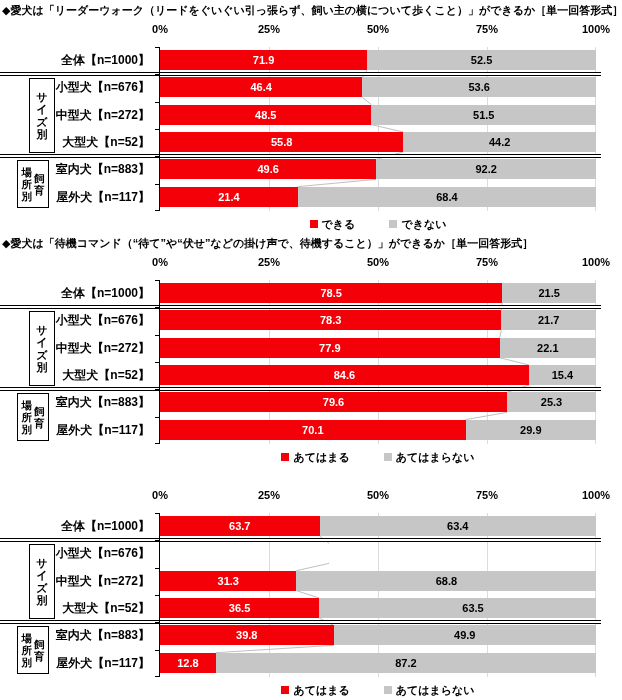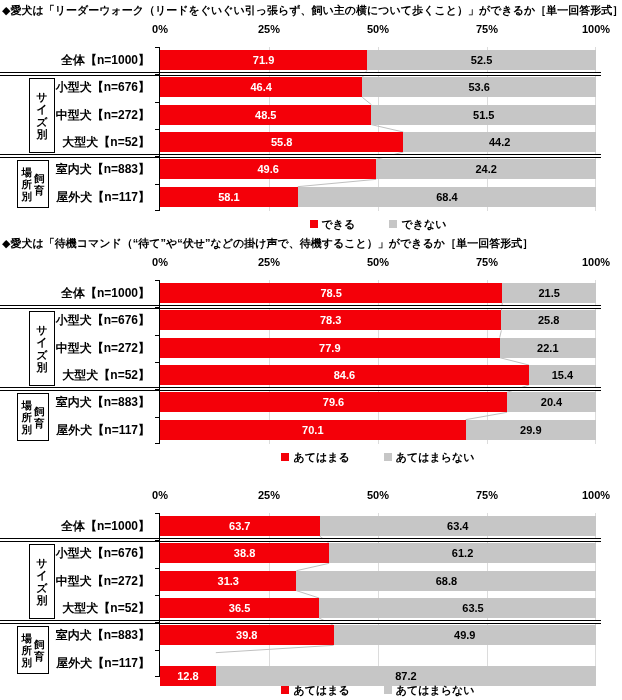--- a/index.html
+++ b/index.html
@@ -107,26 +107,26 @@
         <div class="row" style="top: 82px; padding-left: 28px;">
           <div class="seg" style="left: 0px; width: 243.288px; background: rgb(244, 0, 9);"></div>
           <div class="seg" style="left: 243.288px; width: 192.712px; background: rgb(198, 198, 198);"></div>
           <span class="val" style="left: 121.644px; color: rgb(255, 255, 255);">55.8</span>
           <span class="val" style="left: 339.644px; color: rgb(0, 0, 0);">44.2</span>
         </div>
         <div class="row" style="top: 109.333px; padding-left: 48px;">
           <div class="seg" style="left: 0px; width: 216.256px; background: rgb(244, 0, 9);"></div>
           <div class="seg" style="left: 216.256px; width: 219.744px; background: rgb(198, 198, 198);"></div>
           <span class="val" style="left: 108.128px; color: rgb(255, 255, 255);">49.6</span>
-          <span class="val" style="left: 326.128px; color: rgb(0, 0, 0);">24.2</span>
+          <span class="val" style="left: 326.128px; color: rgb(0, 0, 0);">92.2</span>
         </div>
         <div class="row" style="top: 136.667px;">
           <div class="seg" style="left: 0px; width: 137.776px; background: rgb(244, 0, 9);"></div>
           <div class="seg" style="left: 137.776px; width: 298.224px; background: rgb(198, 198, 198);"></div>
-          <span class="val" style="left: 68.888px; color: rgb(255, 255, 255);">58.1</span>
+          <span class="val" style="left: 68.888px; color: rgb(255, 255, 255);">21.4</span>
           <span class="val" style="left: 286.888px; color: rgb(0, 0, 0);">68.4</span>
         </div>
         <div class="axisline"></div>
         <div class="axistick" style="top: 0px;"></div>
         <div class="axistick" style="top: 27px;"></div>
         <div class="axistick" style="top: 55px;"></div>
         <div class="axistick" style="top: 82px;"></div>
         <div class="axistick" style="top: 109px;"></div>
         <div class="axistick" style="top: 137px;"></div>
         <div class="axistick" style="top: 163px;"></div>
@@ -196,39 +196,39 @@
         <div class="row" style="top: 0px;">
           <div class="seg" style="left: 0px; width: 342.26px; background: rgb(244, 0, 9);"></div>
           <div class="seg" style="left: 342.26px; width: 93.74px; background: rgb(198, 198, 198);"></div>
           <span class="val" style="left: 171.13px; color: rgb(255, 255, 255);">78.5</span>
           <span class="val" style="left: 389.13px; color: rgb(0, 0, 0);">21.5</span>
         </div>
         <div class="row" style="top: 27.3333px;">
           <div class="seg" style="left: 0px; width: 341.388px; background: rgb(244, 0, 9);"></div>
           <div class="seg" style="left: 341.388px; width: 94.612px; background: rgb(198, 198, 198);"></div>
           <span class="val" style="left: 170.694px; color: rgb(255, 255, 255);">78.3</span>
-          <span class="val" style="left: 388.694px; color: rgb(0, 0, 0);">25.8</span>
+          <span class="val" style="left: 388.694px; color: rgb(0, 0, 0);">21.7</span>
         </div>
         <div class="row" style="top: 54.6667px;">
           <div class="seg" style="left: 0px; width: 339.644px; background: rgb(244, 0, 9);"></div>
           <div class="seg" style="left: 339.644px; width: 96.356px; background: rgb(198, 198, 198);"></div>
           <span class="val" style="left: 169.822px; color: rgb(255, 255, 255);">77.9</span>
           <span class="val" style="left: 387.822px; color: rgb(0, 0, 0);">22.1</span>
         </div>
         <div class="row" style="top: 82px;">
           <div class="seg" style="left: 0px; width: 368.856px; background: rgb(244, 0, 9);"></div>
           <div class="seg" style="left: 368.856px; width: 67.144px; background: rgb(198, 198, 198);"></div>
           <span class="val" style="left: 184.428px; color: rgb(255, 255, 255);">84.6</span>
           <span class="val" style="left: 402.428px; color: rgb(0, 0, 0);">15.4</span>
         </div>
         <div class="row" style="top: 109.333px;">
           <div class="seg" style="left: 0px; width: 347.056px; background: rgb(244, 0, 9);"></div>
           <div class="seg" style="left: 347.056px; width: 88.944px; background: rgb(198, 198, 198);"></div>
           <span class="val" style="left: 173.528px; color: rgb(255, 255, 255);">79.6</span>
-          <span class="val" style="left: 391.528px; color: rgb(0, 0, 0);">20.4</span>
+          <span class="val" style="left: 391.528px; color: rgb(0, 0, 0);">25.3</span>
         </div>
         <div class="row" style="top: 136.667px;">
           <div class="seg" style="left: 0px; width: 305.636px; background: rgb(244, 0, 9);"></div>
           <div class="seg" style="left: 305.636px; width: 130.364px; background: rgb(198, 198, 198);"></div>
           <span class="val" style="left: 152.818px; color: rgb(255, 255, 255);">70.1</span>
           <span class="val" style="left: 370.818px; color: rgb(0, 0, 0);">29.9</span>
         </div>
         <div class="axisline"></div>
         <div class="axistick" style="top: 0px;"></div>
         <div class="axistick" style="top: 27px;"></div>
@@ -298,45 +298,39 @@
           <line x1="136.468" y1="77.66666666666666" x2="159.14" y2="85" stroke="#c0c0c0" stroke-width="1"></line>
           <line x1="159.14" y1="105" x2="173.528" y2="112.33333333333333" stroke="#c0c0c0" stroke-width="1"></line>
           <line x1="173.528" y1="132.33333333333331" x2="55.808" y2="139.66666666666666" stroke="#c0c0c0" stroke-width="1"></line>
         </svg>
         <div class="row" style="top: 0px;">
           <div class="seg" style="left: 0px; width: 159.576px; background: rgb(244, 0, 9);"></div>
           <div class="seg" style="left: 159.576px; width: 276.424px; background: rgb(198, 198, 198);"></div>
           <span class="val" style="left: 79.788px; color: rgb(255, 255, 255);">63.7</span>
           <span class="val" style="left: 297.788px; color: rgb(0, 0, 0);">63.4</span>
         </div>
-        <div class="row" style="top: 27.3333px;">
-          <div class="seg" style="left: 0px; width: 169.168px; background: rgb(244, 0, 9);"></div>
-          <div class="seg" style="left: 169.168px; width: 266.832px; background: rgb(198, 198, 198);"></div>
-          <span class="val" style="left: 84.584px; color: rgb(255, 255, 255);">38.8</span>
-          <span class="val" style="left: 302.584px; color: rgb(0, 0, 0);">61.2</span>
-        </div>
         <div class="row" style="top: 54.6667px;">
           <div class="seg" style="left: 0px; width: 136.468px; background: rgb(244, 0, 9);"></div>
           <div class="seg" style="left: 136.468px; width: 299.968px; background: rgb(198, 198, 198);"></div>
           <span class="val" style="left: 68.234px; color: rgb(255, 255, 255);">31.3</span>
           <span class="val" style="left: 286.452px; color: rgb(0, 0, 0);">68.8</span>
         </div>
         <div class="row" style="top: 82px;">
           <div class="seg" style="left: 0px; width: 159.14px; background: rgb(244, 0, 9);"></div>
           <div class="seg" style="left: 159.14px; width: 276.86px; background: rgb(198, 198, 198);"></div>
           <span class="val" style="left: 79.57px; color: rgb(255, 255, 255);">36.5</span>
           <span class="val" style="left: 313px; color: rgb(0, 0, 0);">63.5</span>
         </div>
         <div class="row" style="top: 109.333px;">
           <div class="seg" style="left: 0px; width: 173.528px; background: rgb(244, 0, 9);"></div>
           <div class="seg" style="left: 173.528px; width: 262.472px; background: rgb(198, 198, 198);"></div>
           <span class="val" style="left: 86.764px; color: rgb(255, 255, 255);">39.8</span>
           <span class="val" style="left: 304.764px; color: rgb(0, 0, 0);">49.9</span>
         </div>
-        <div class="row" style="top: 136.667px; margin-top: 13px;">
+        <div class="row" style="top: 136.667px;">
           <div class="seg" style="left: 0px; width: 55.808px; background: rgb(244, 0, 9);"></div>
           <div class="seg" style="left: 55.808px; width: 380.192px; background: rgb(198, 198, 198);"></div>
           <span class="val" style="left: 27.904px; color: rgb(255, 255, 255);">12.8</span>
           <span class="val" style="left: 245.904px; color: rgb(0, 0, 0);">87.2</span>
         </div>
         <div class="axisline"></div>
         <div class="axistick" style="top: 0px;"></div>
         <div class="axistick" style="top: 27px;"></div>
         <div class="axistick" style="top: 55px;"></div>
         <div class="axistick" style="top: 82px;"></div>

